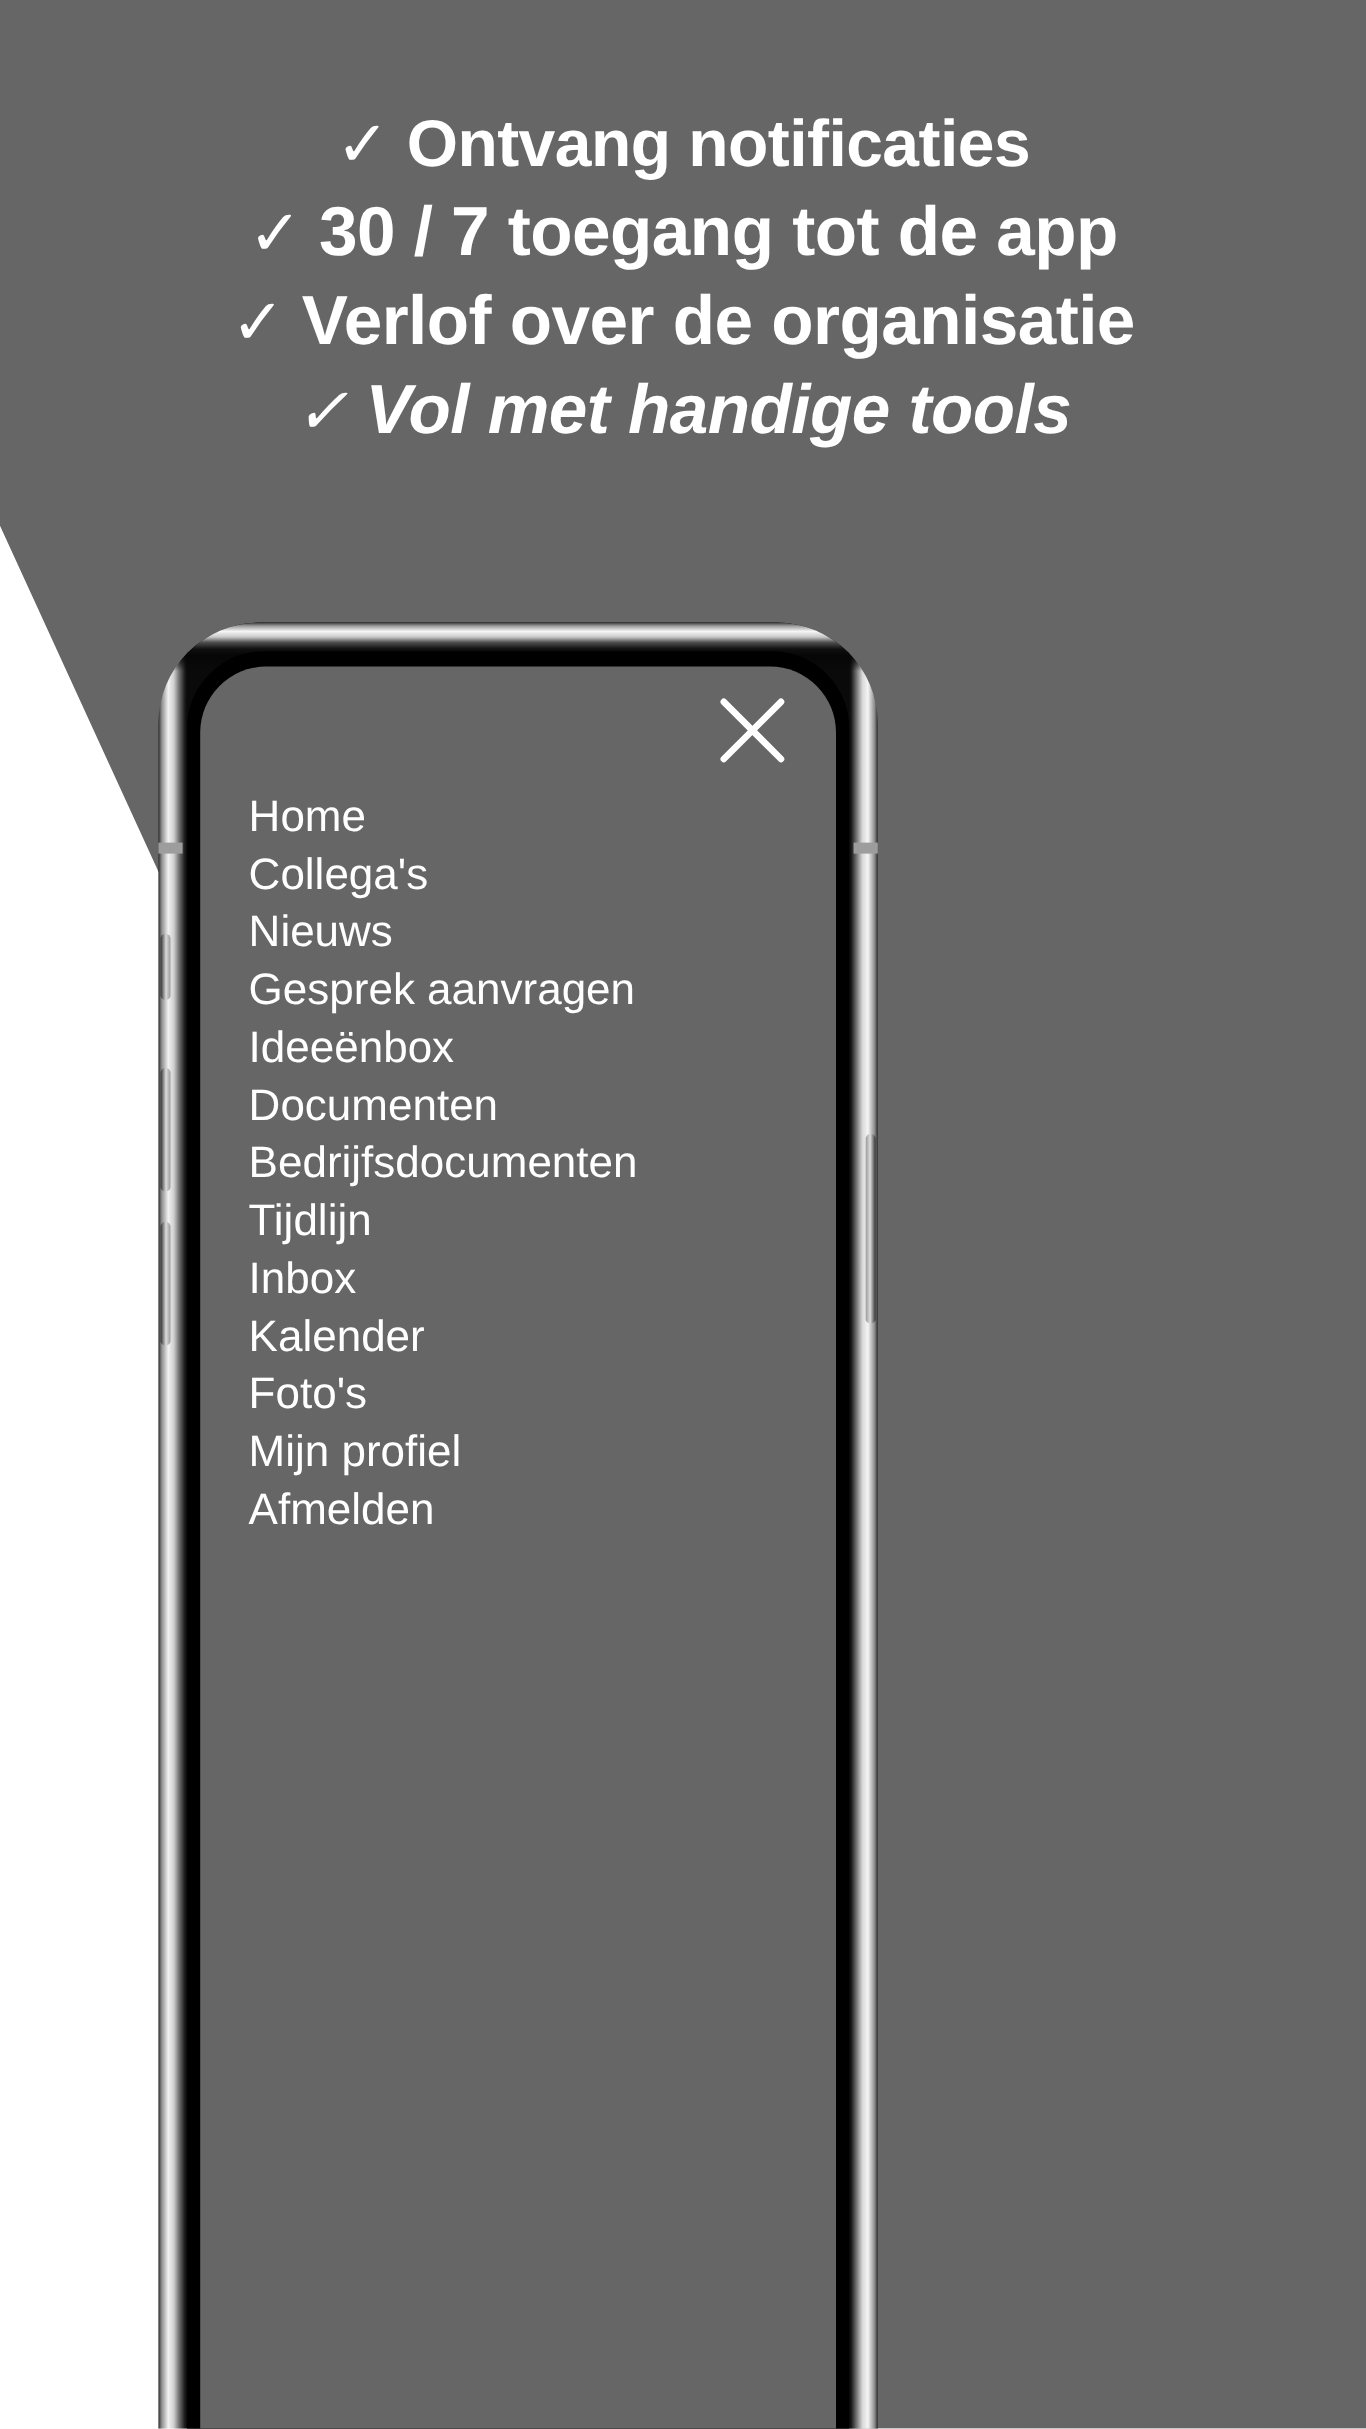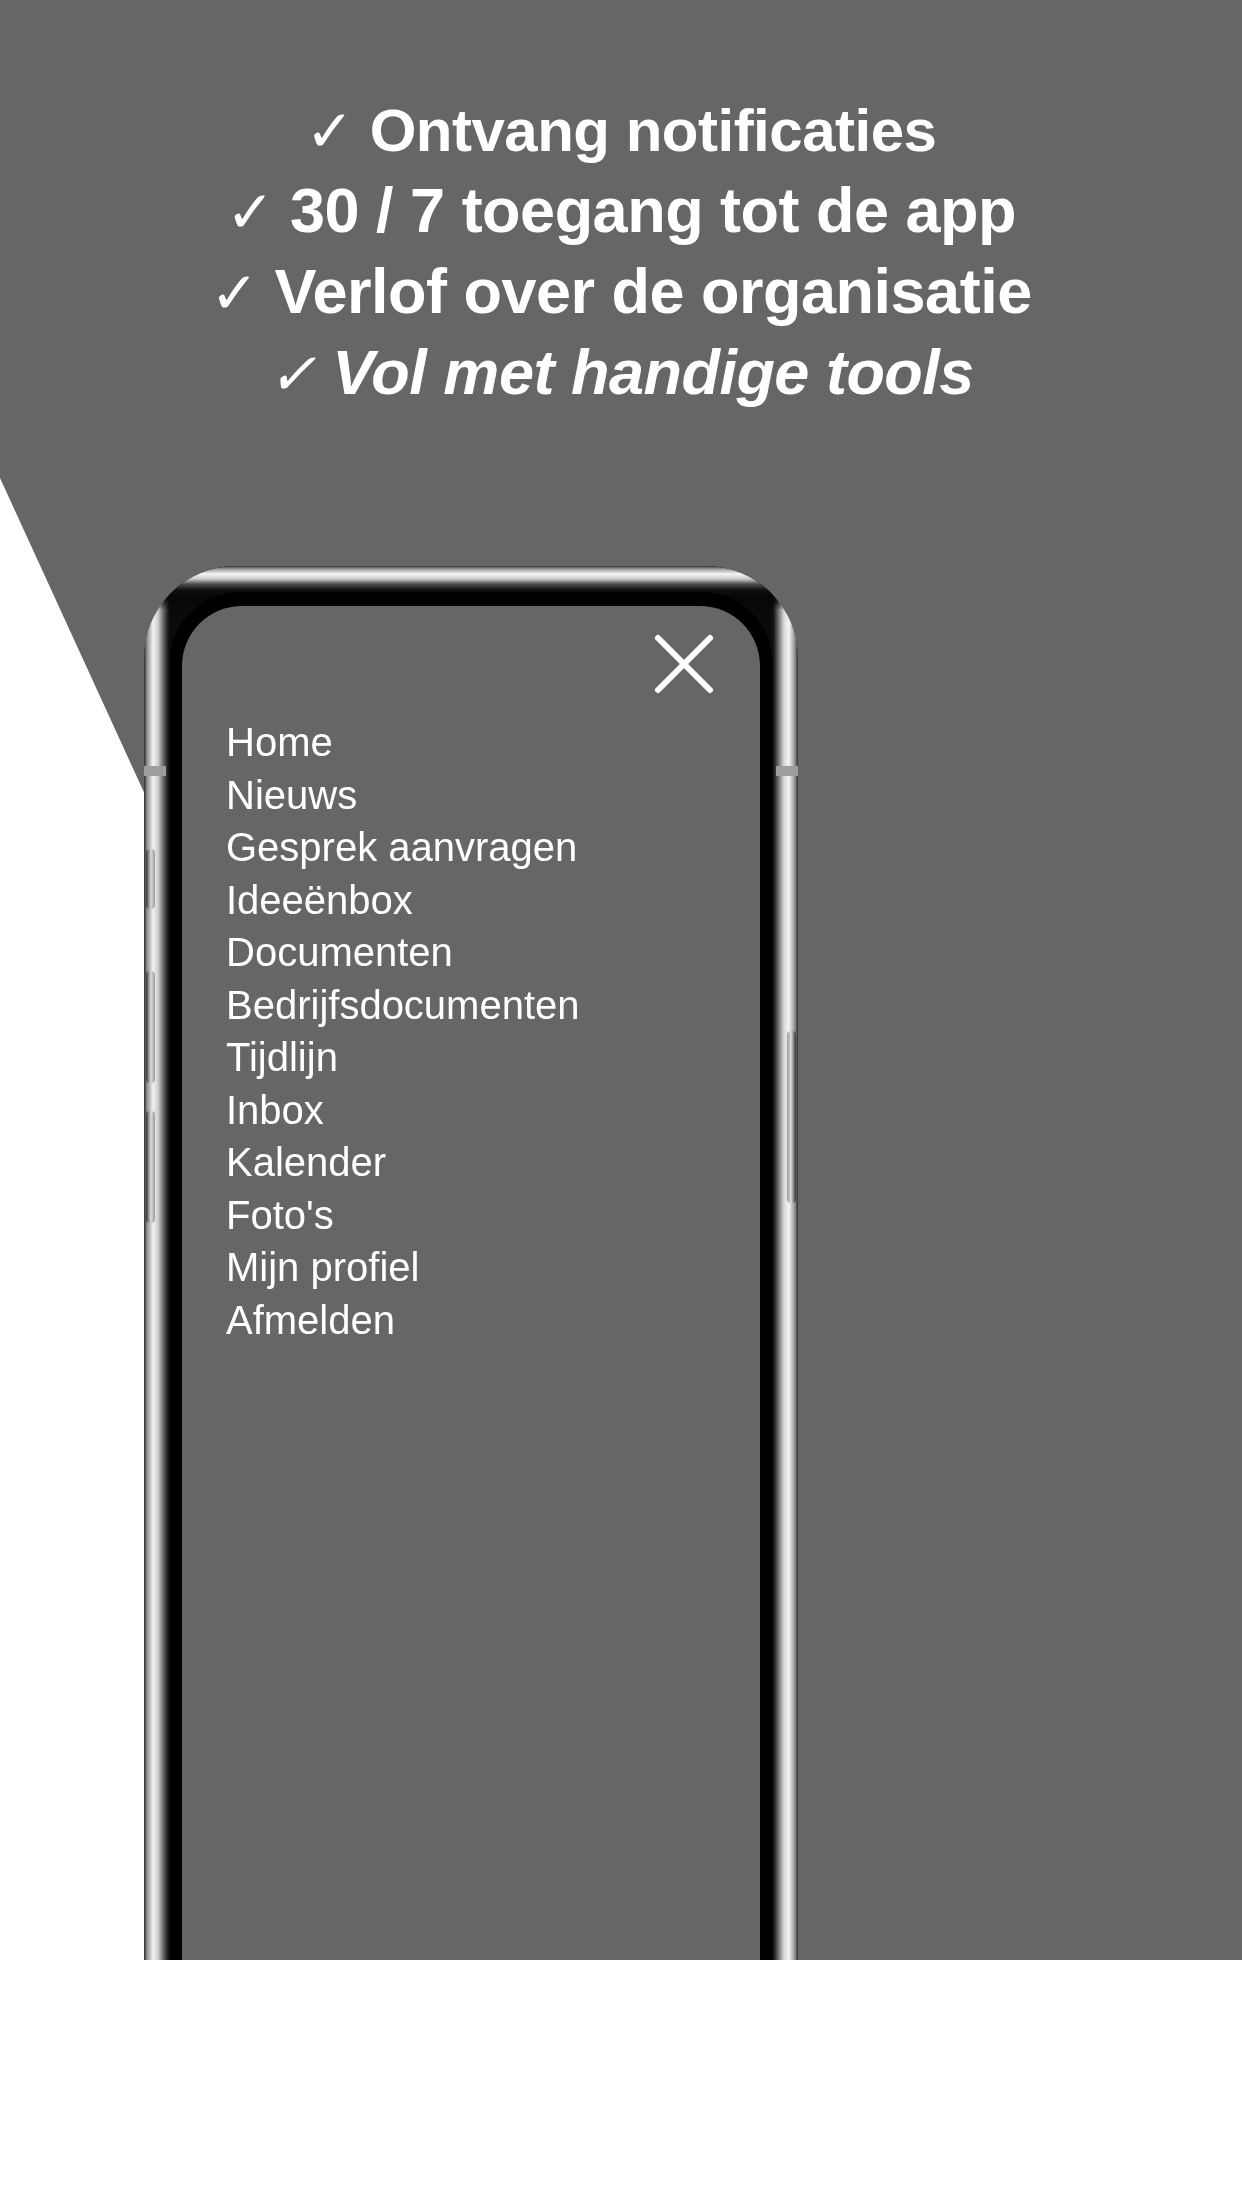--- a/index.html
+++ b/index.html
@@ -3,21 +3,21 @@
 <meta charset="utf-8">
 <style>
   html, body {
     margin: 0;
     padding: 0;
     background: #ffffff;
   }
   #root {
     position: relative;
     width: 1242px;
-    height: 1960px;
+    height: 2208px;
     overflow: hidden;
     background: #ffffff;
     font-family: "Liberation Sans", sans-serif;
   }
 
   
   .bg-panel {
     position: absolute;
     left: 0; top: 0;
     width: 1242px;
@@ -251,20 +251,21 @@
         <span>
           <svg width="72" height="72" viewBox="0 0 72 72" aria-hidden="true">
             <line x1="10" y1="10" x2="62" y2="62" stroke="#ffffff" stroke-width="6" stroke-linecap="round"></line>
             <line x1="62" y1="10" x2="10" y2="62" stroke="#ffffff" stroke-width="6" stroke-linecap="round"></line>
           </svg>
         </span>
       </div>
 
       <ul class="menu-list">
         <li class="menu-item">Home</li>
+        <li class="menu-item">Collega's</li>
         <li class="menu-item">Nieuws</li>
         <li class="menu-item">Gesprek aanvragen</li>
         <li class="menu-item">Ideeënbox</li>
         <li class="menu-item">Documenten</li>
         <li class="menu-item">Bedrijfsdocumenten</li>
         <li class="menu-item">Tijdlijn</li>
         <li class="menu-item">Inbox</li>
         <li class="menu-item">Kalender</li>
         <li class="menu-item">Foto's</li>
         <li class="menu-item">Mijn profiel</li>

